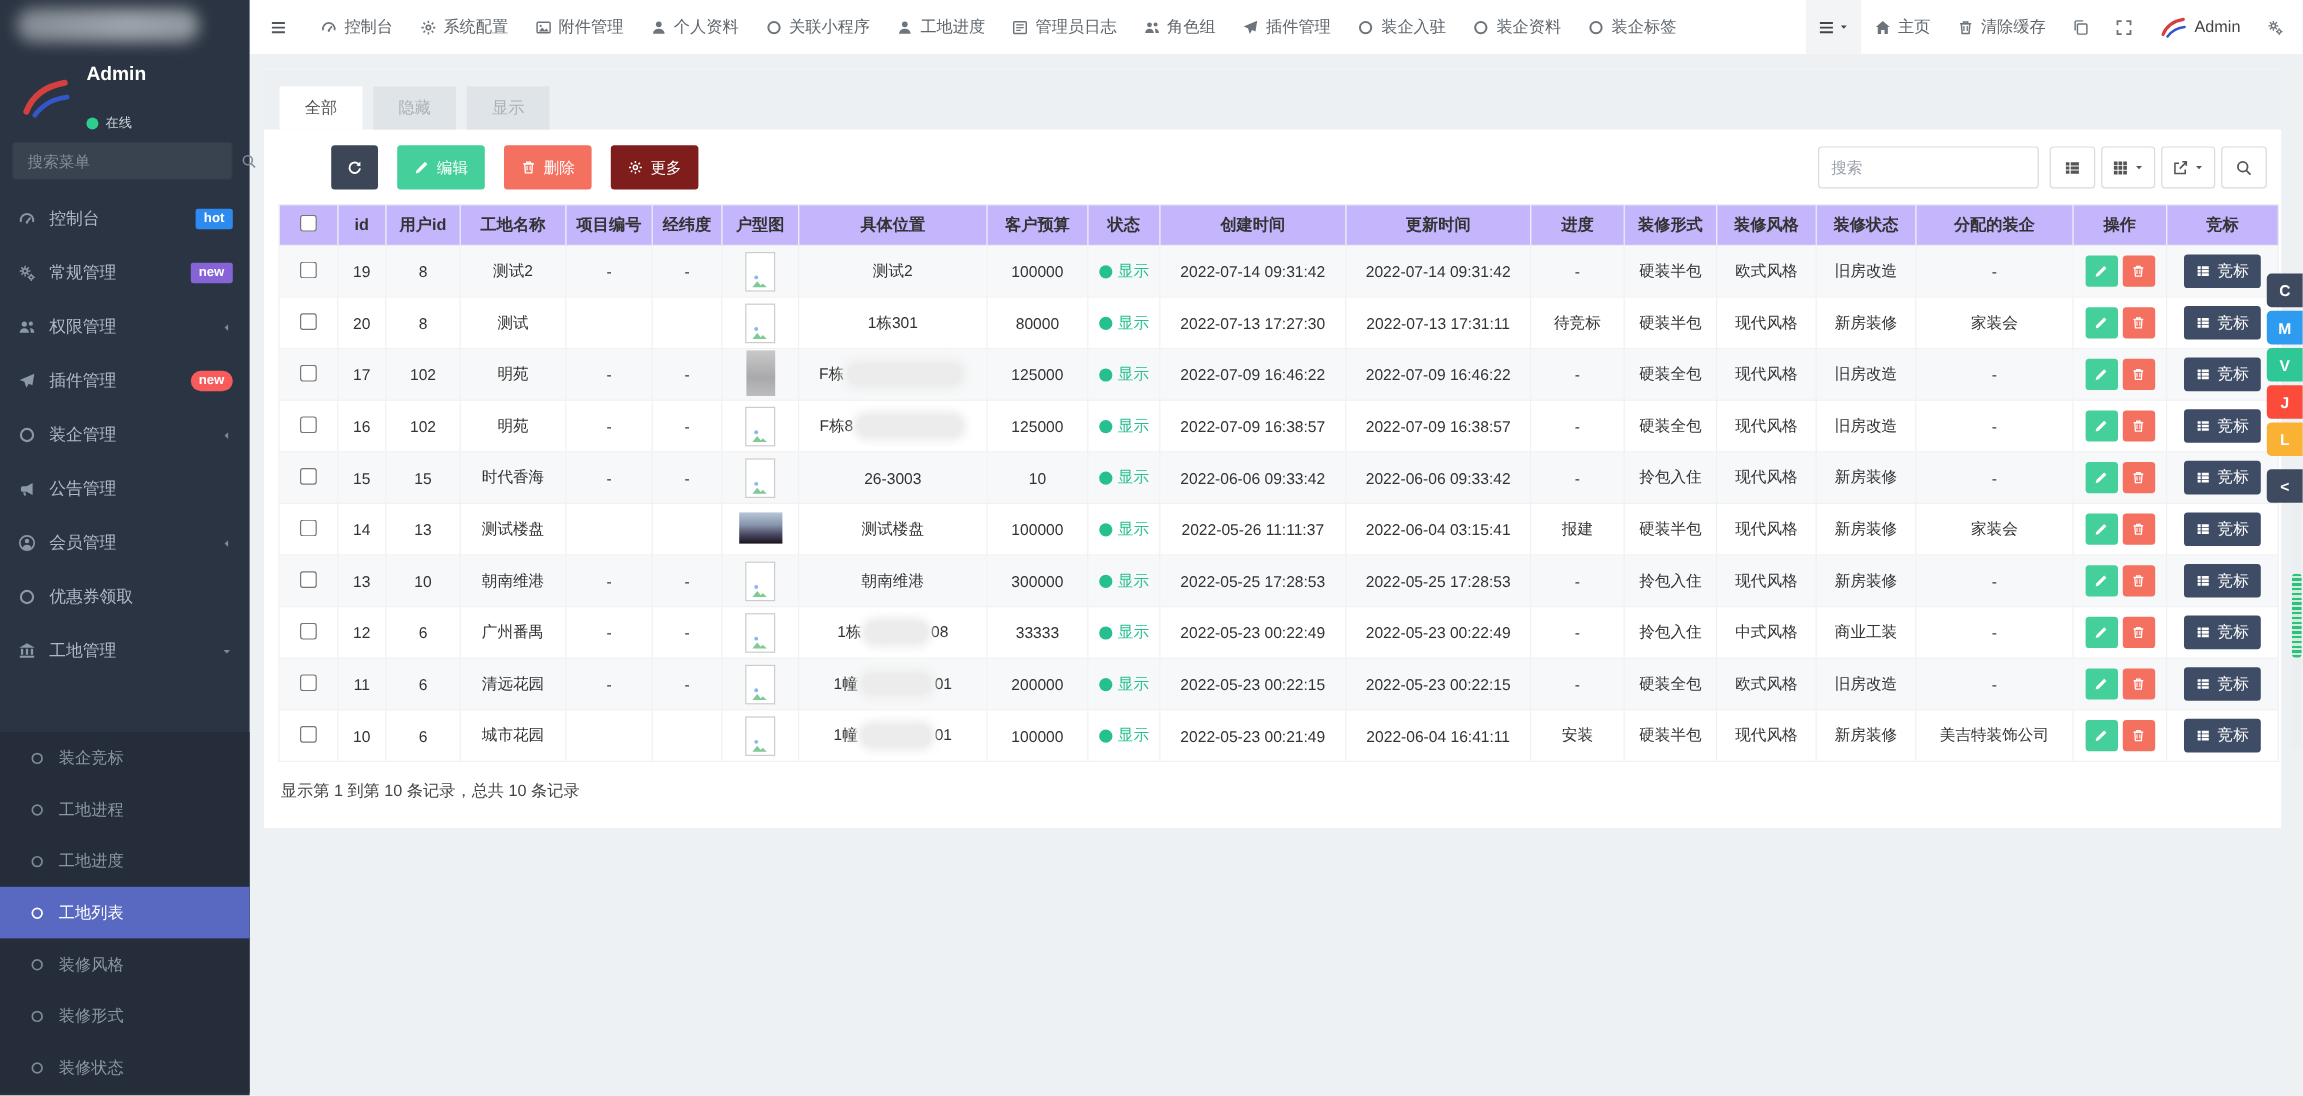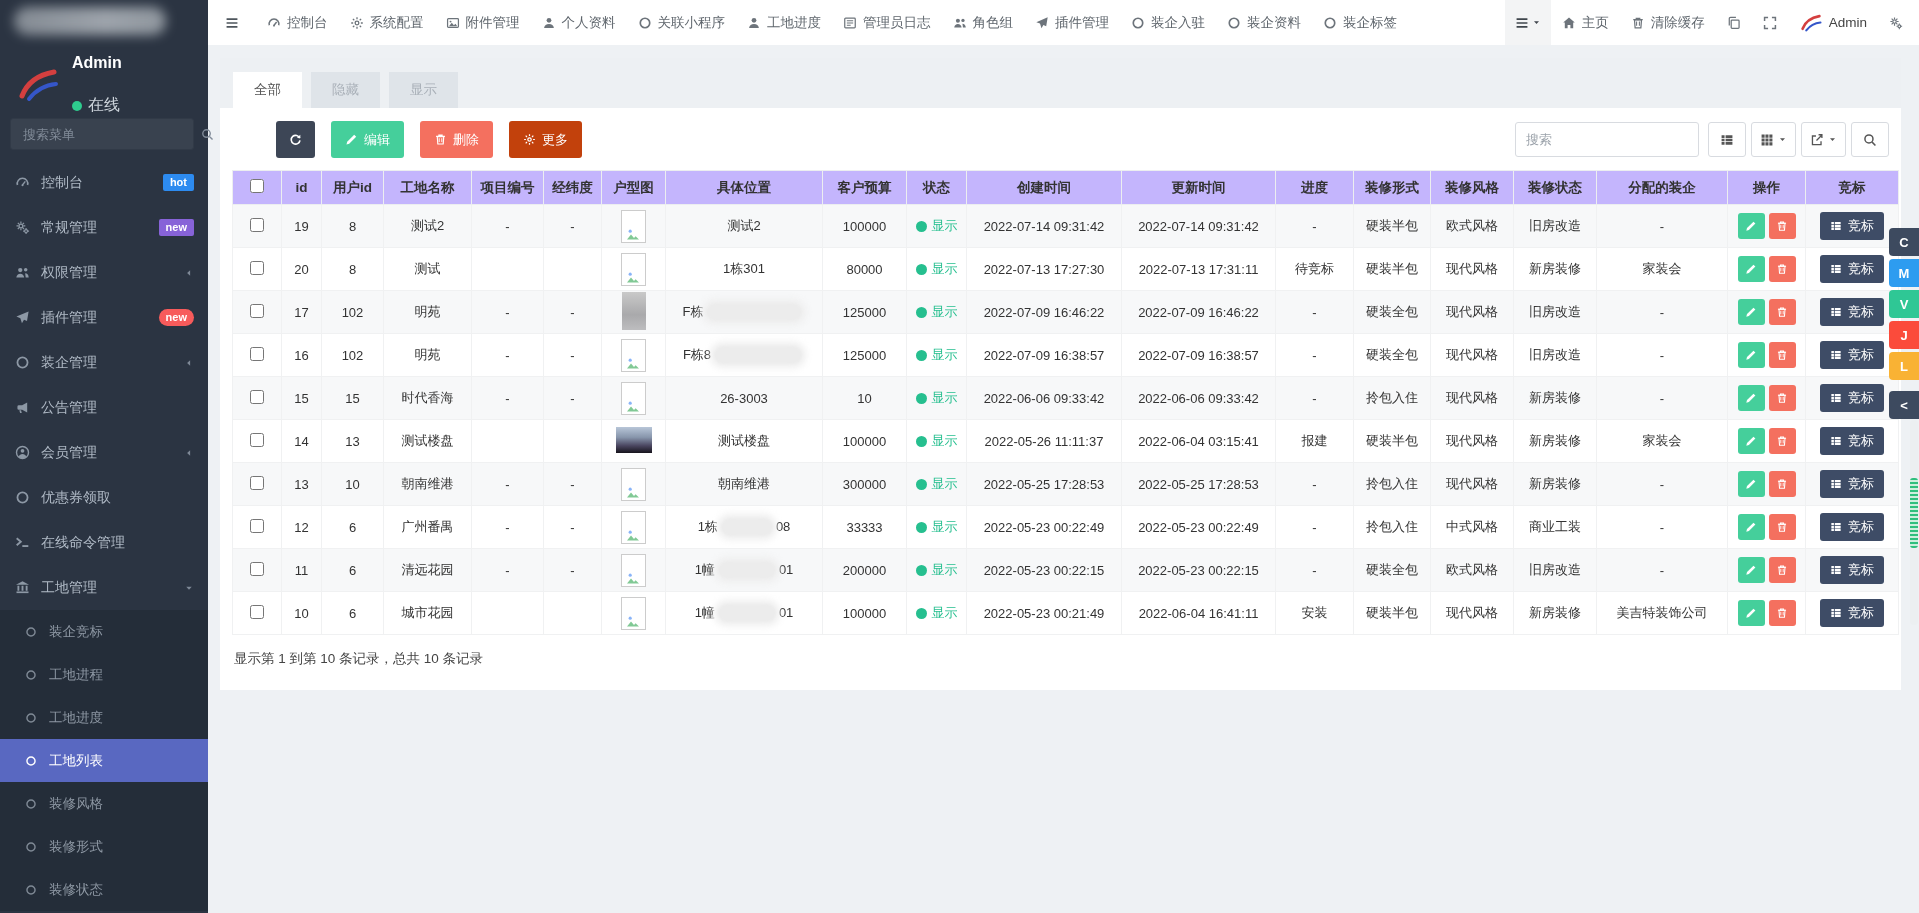--- a/index.html
+++ b/index.html
@@ -11,21 +11,21 @@
   }
   .icon{display:inline-flex;align-items:center;justify-content:center;line-height:0;}
   .icon svg{width:14px;height:14px;}
   
   .sidebar{position:absolute;left:0;top:0;width:208px;height:913px;background:#2b3442;color:#b0bac6;z-index:20;}
   .logo-blur{position:absolute;left:14px;top:7px;width:152px;height:28px;border-radius:15px;
     background:linear-gradient(90deg,#8d949c,#aab0b7 60%,#9aa1a8);filter:blur(6px);opacity:.9;}
   .user-panel{position:absolute;left:16px;top:54px;display:flex;align-items:center;gap:12px;}
   .avatar-lg svg{width:44px;height:38px;}
   .user-name{font-size:16px;font-weight:bold;color:#fff;margin-bottom:5px;}
-  .user-status{display:flex;align-items:center;gap:6px;font-size:16px;color:#cdd4db;margin-top:23px;}
+  .user-status{display:flex;align-items:center;gap:6px;font-size:11px;color:#cdd4db;margin-top:23px;}
   .dot-g{width:10px;height:10px;border-radius:50%;background:#2ecc8e;display:inline-block;}
   .menu-search{position:absolute;top:118px;left:10px;right:14px;height:30px;background:#39424f;
     border:1px solid #313a47;border-radius:3px;display:flex;align-items:center;padding:0 10px;}
   .menu-search input{flex:1;background:transparent;border:none;outline:none;color:#cfd6de;font-size:13px;
     font-family:inherit;}
   .menu-search input::placeholder{color:#828c99;}
   .ms-icon{color:#828c99;}
   .ms-icon svg{width:13px;height:13px;}
   .menu{position:absolute;top:160px;left:0;right:0;}
   .menu-item{height:45px;display:flex;align-items:center;padding:0 14px;font-size:14px;color:#b0bac6;cursor:pointer;}
@@ -62,21 +62,21 @@
   .toolbar{display:flex;align-items:center;}
   .tb-left{display:flex;gap:16px;margin-left:44px;}
   .tb-right{margin-left:auto;display:flex;align-items:center;gap:5px;}
   .btn{display:inline-flex;align-items:center;justify-content:center;gap:6px;border:none;border-radius:3px;
     color:#fff;font-size:13px;cursor:pointer;font-family:inherit;height:37px;}
   .btn .icon{color:#fff;}
   .btn svg{width:13px;height:13px;}
   .btn-refresh{background:#3d4656;width:39px;}
   .btn-edit{background:#45cf9b;padding:0 14px;}
   .btn-del{background:#f4705f;padding:0 14px;}
-  .btn-more{background:#c2410c;padding:0 14px;}
+  .btn-more{background:#7f1d1d;padding:0 14px;}
   .search-input{width:162px;height:33px;border:1px solid #d8dbe0;border-radius:3px;padding:0 10px;font-size:13px;color:#555;font-family:inherit;outline:none;margin-right:4px;}
   .search-input::placeholder{color:#9aa1a9;}
   .tool-btn{height:35px;min-width:38px;background:#fff;border:1px solid #d8dbe0;border-radius:3px;display:inline-flex;
     align-items:center;justify-content:center;gap:4px;color:#555;cursor:pointer;padding:0 8px;}
   .tool-btn .caret{color:#555;}
   
   table{width:100%;border-collapse:collapse;table-layout:fixed;margin-top:12px;}
   th{font-size:13.5px;font-weight:bold;color:#333;height:33px;border:1px solid #eceef0;background:#c4b5fd;padding:0 3px;}
   td{font-size:13px;color:#333;height:42px;text-align:center;border:1px solid #f0f1f2;padding:0 4px;overflow:hidden;white-space:nowrap;}
   tbody tr:nth-child(odd) td{background:#f7f8f9;}
@@ -220,29 +220,20 @@
           </svg>
         </span>
       </div>
       <div class="menu-item">
         <span class="icon mi-icon">
           <svg viewBox="0 0 16 16">
             <circle cx="8" cy="8" r="5.4" fill="none" stroke="currentColor" stroke-width="1.9"></circle>
           </svg>
         </span>
         <span class="mi-label">优惠券领取</span>
-      </div>
-      <div class="menu-item">
-        <span class="icon mi-icon">
-          <svg viewBox="0 0 16 16">
-            <path d="M1.8 3.4l4.4 3.8-4.4 3.8" fill="none" stroke="currentColor" stroke-width="2"></path>
-            <path d="M7.8 11.8h6.4" stroke="currentColor" stroke-width="2" fill="none"></path>
-          </svg>
-        </span>
-        <span class="mi-label">在线命令管理</span>
       </div>
       <div class="menu-item">
         <span class="icon mi-icon">
           <svg viewBox="0 0 16 16">
             <path d="M8 1.2l7 3.8H1z" fill="currentColor"></path>
             <path d="M2.6 6h2v5.4h-2zM7 6h2v5.4H7zM11.4 6h2v5.4h-2z" fill="currentColor"></path>
             <path d="M1.6 12.2h12.8V14H1.6z" fill="currentColor"></path>
           </svg>
         </span>
         <span class="mi-label">工地管理</span>

